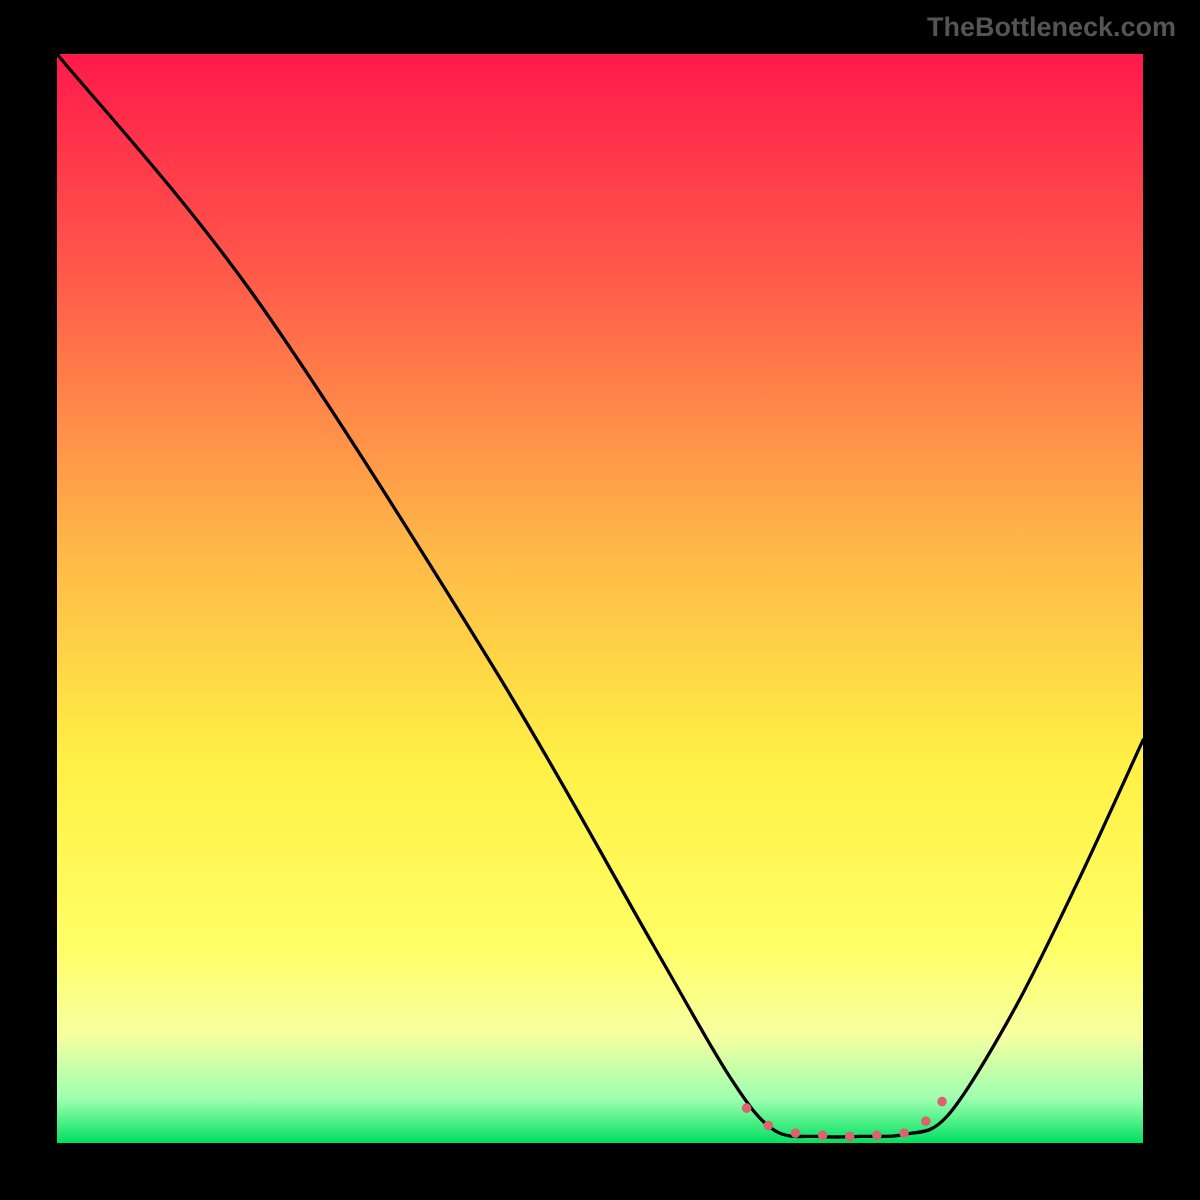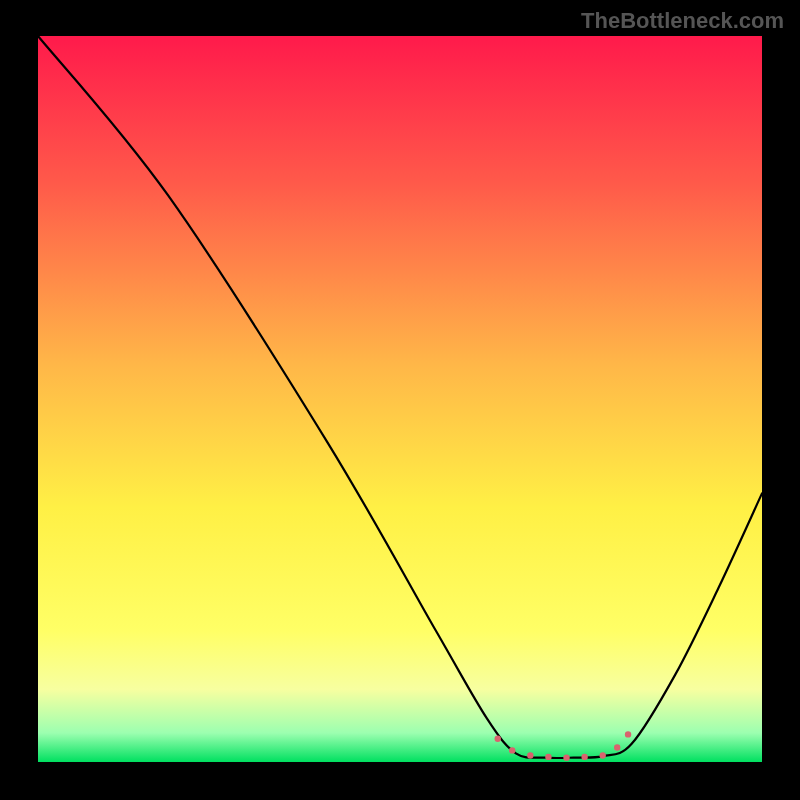--- a/index.html
+++ b/index.html
@@ -13,21 +13,21 @@
   .container {
     position: relative;
     width: 800px;
     height: 800px;
   }
   .watermark {
     position: absolute;
     top: 8px;
     right: 16px;
     font-family: Arial, Helvetica, sans-serif;
-    font-size: 22px;
+    font-size: 18px;
     font-weight: bold;
     color: #555;
     z-index: 10;
     user-select: none;
     pointer-events: none;
   }
   svg {
     display: block;
   }
 </style>

